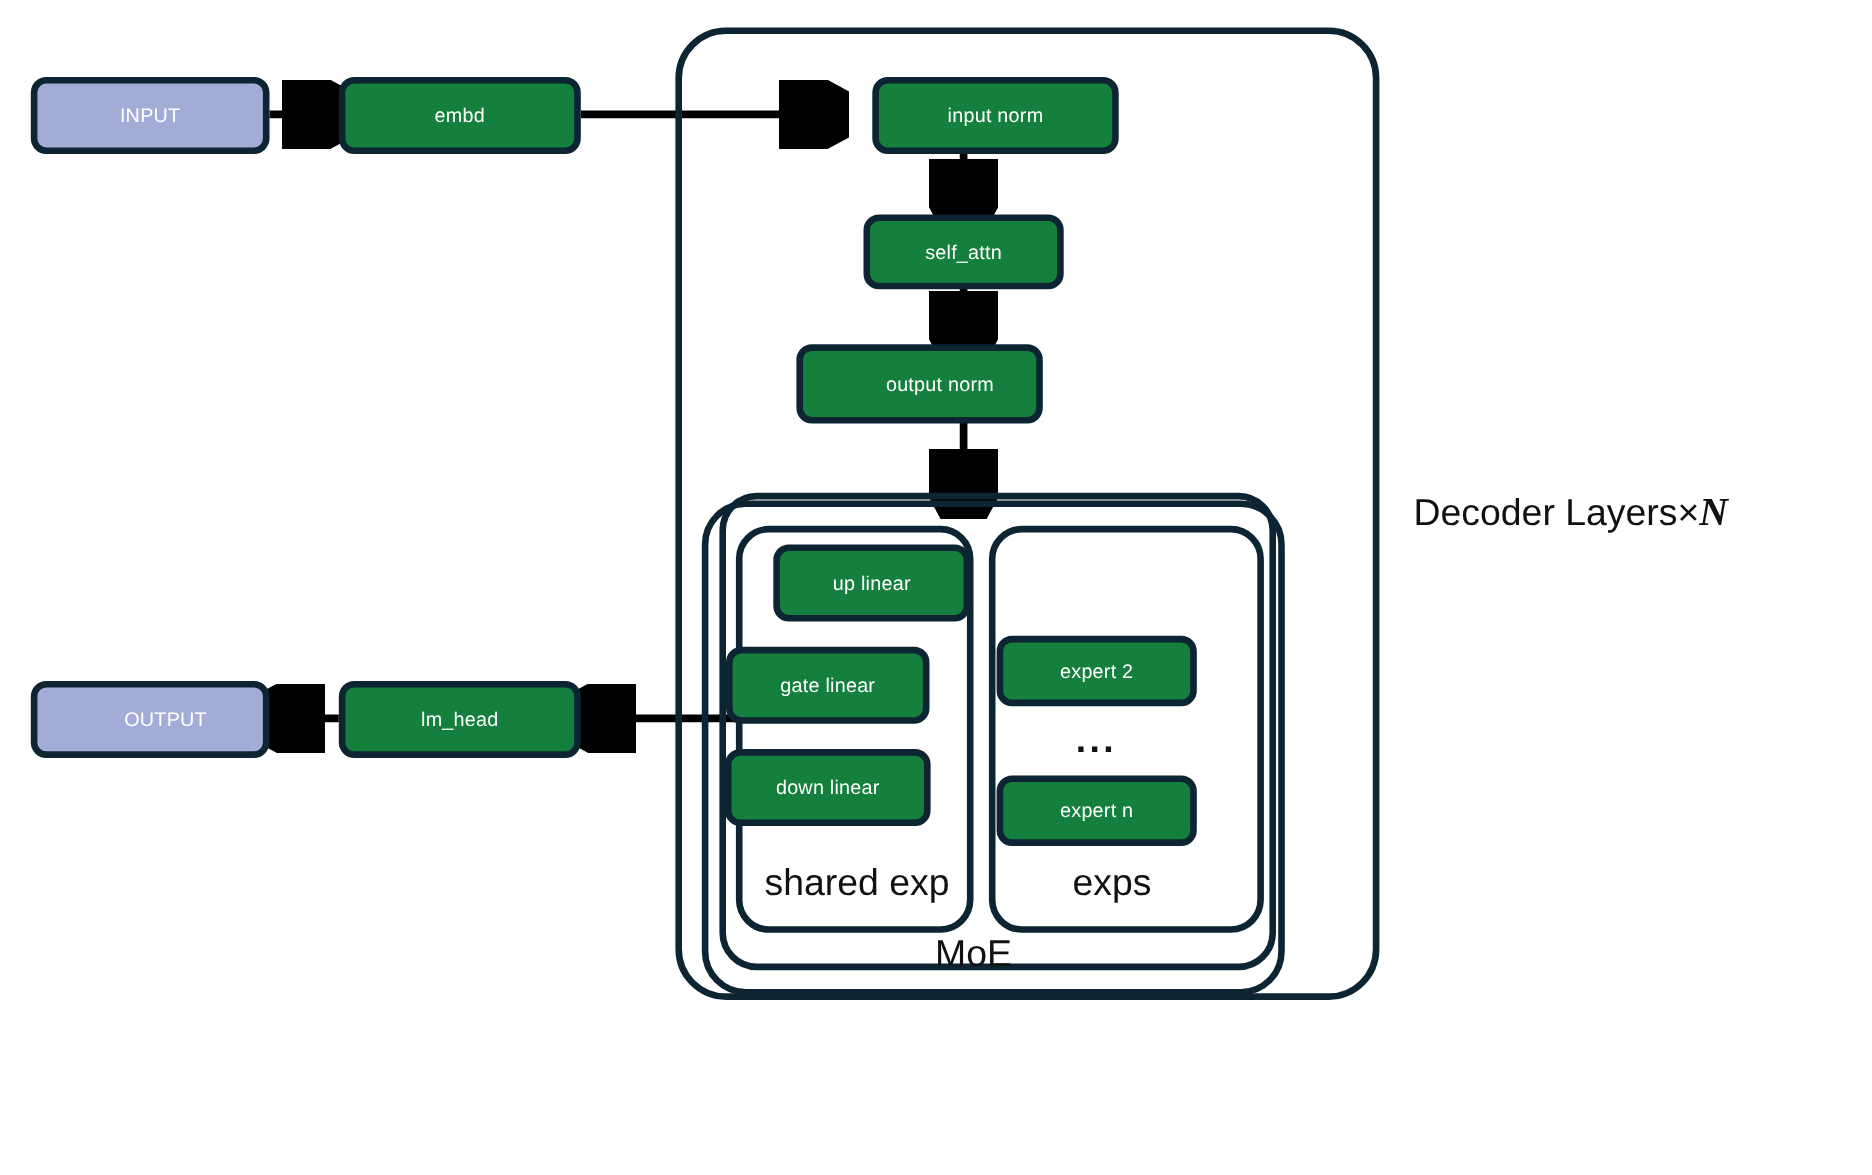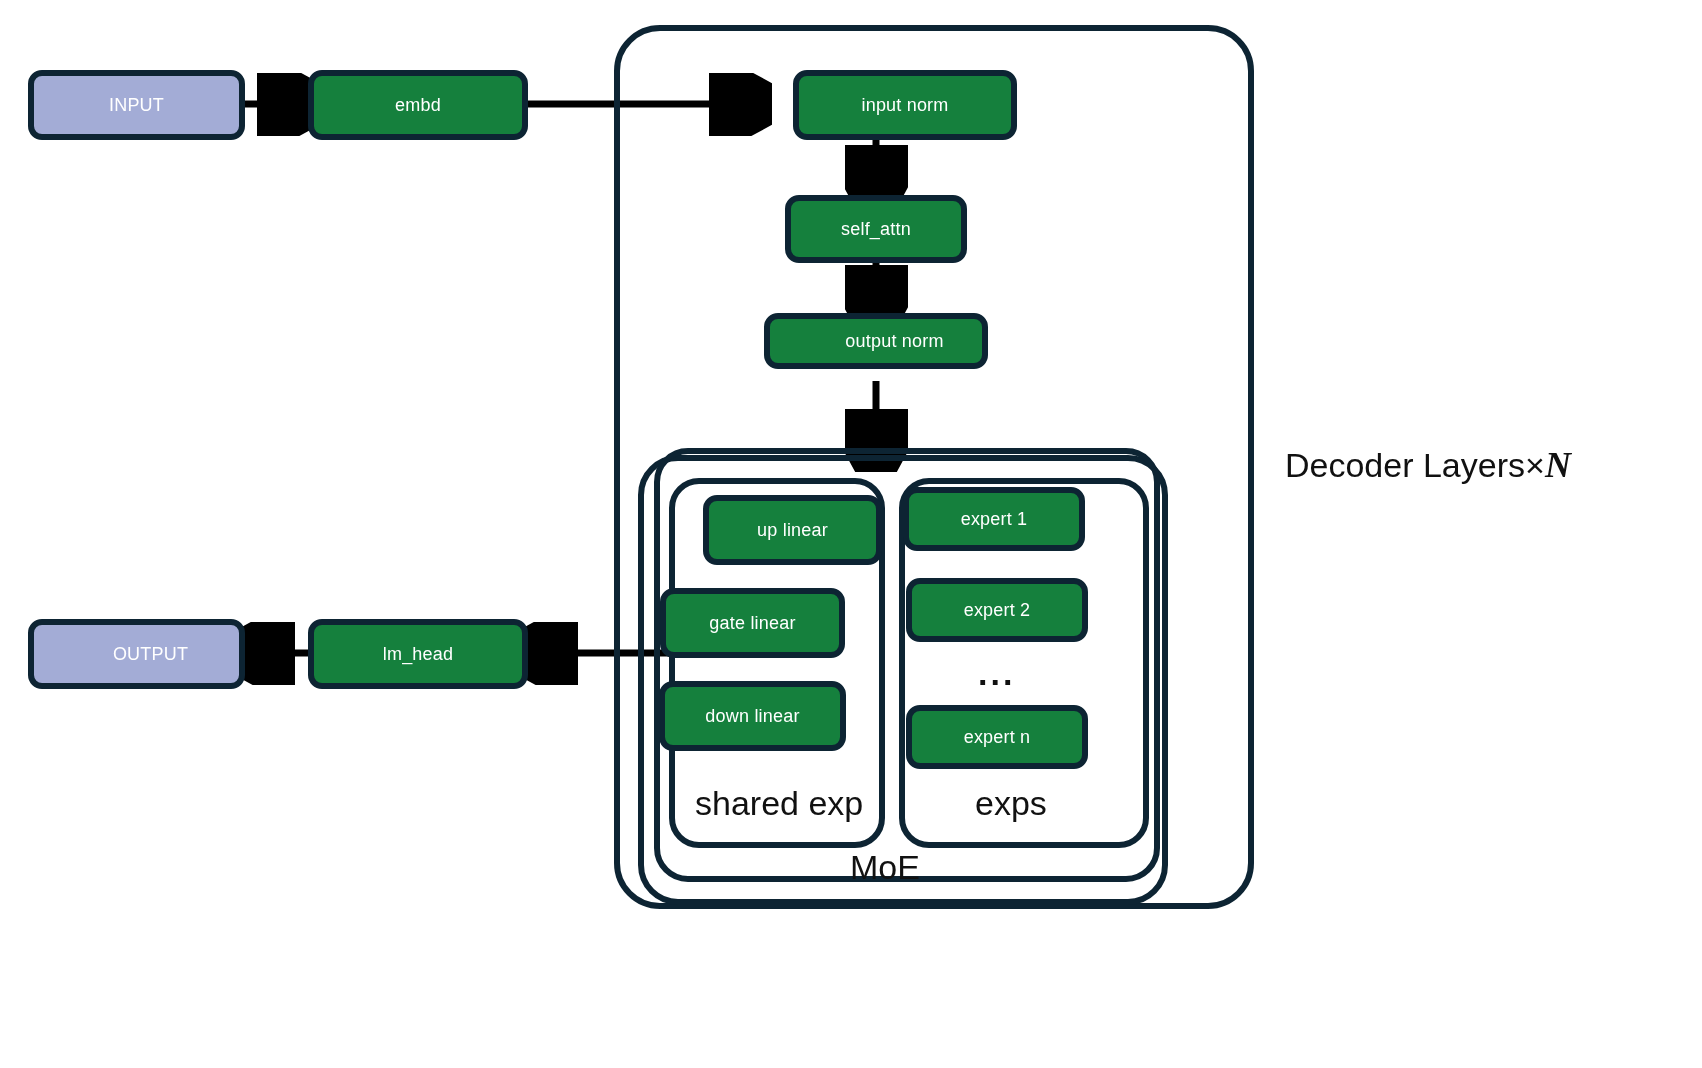--- a/index.html
+++ b/index.html
@@ -127,41 +127,38 @@
   </div>
 
   <div class="node salmon" style="left:793px; top:70px; width:224px; height:70px;">
     <span>input norm</span>
   </div>
 
   <div class="node salmon" style="left:785px; top:195px; width:182px; height:68px;">
     <span>self_attn</span>
   </div>
 
-  <div class="node salmon" style="left:764px; top:313px; width:224px; height:56px;padding-left:37px;">
+  <div class="node salmon" style="left:724px; top:313px; width:224px; height:72px;padding-left:37px;">
     <span>output norm</span>
   </div>
 
   <div class="node salmon" style="left:703px; top:495px; width:179px; height:70px;">
     <span>up linear</span>
   </div>
 
   <div class="node salmon" style="left:659px; top:681px; width:187px; height:70px;">
     <span>down linear</span>
   </div>
 
   <div class="node salmon" style="left:660px; top:588px; width:185px; height:70px;">
     <span>gate linear</span>
   </div>
 
   <div class="label small" style="left:695px; top:786px;">shared exp</div>
 
-  <div class="node salmon" style="left:903px; top:487px; width:182px; height:64px;">
-    <span>expert 1</span>
-  </div>
 
   <div class="node salmon" style="left:906px; top:578px; width:182px; height:64px;">
     <span>expert 2</span>
   </div>
 
   <div class="label dots" style="left:978px; top:656px;">...</div>
 
   <div class="node salmon" style="left:906px; top:705px; width:182px; height:64px;">
     <span>expert n</span>
   </div>

